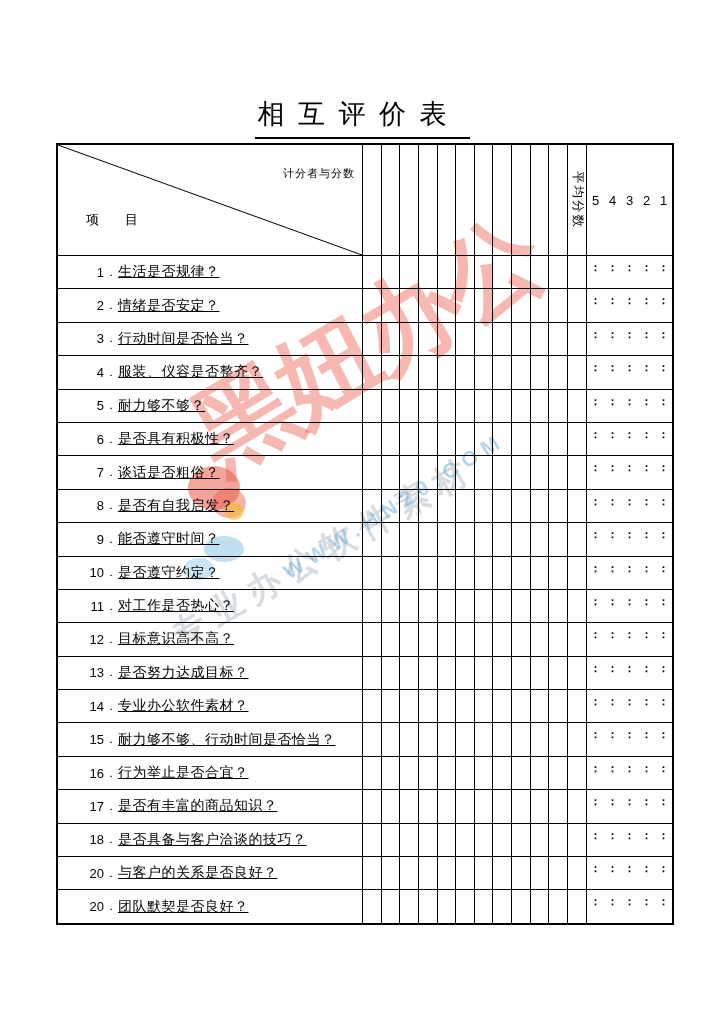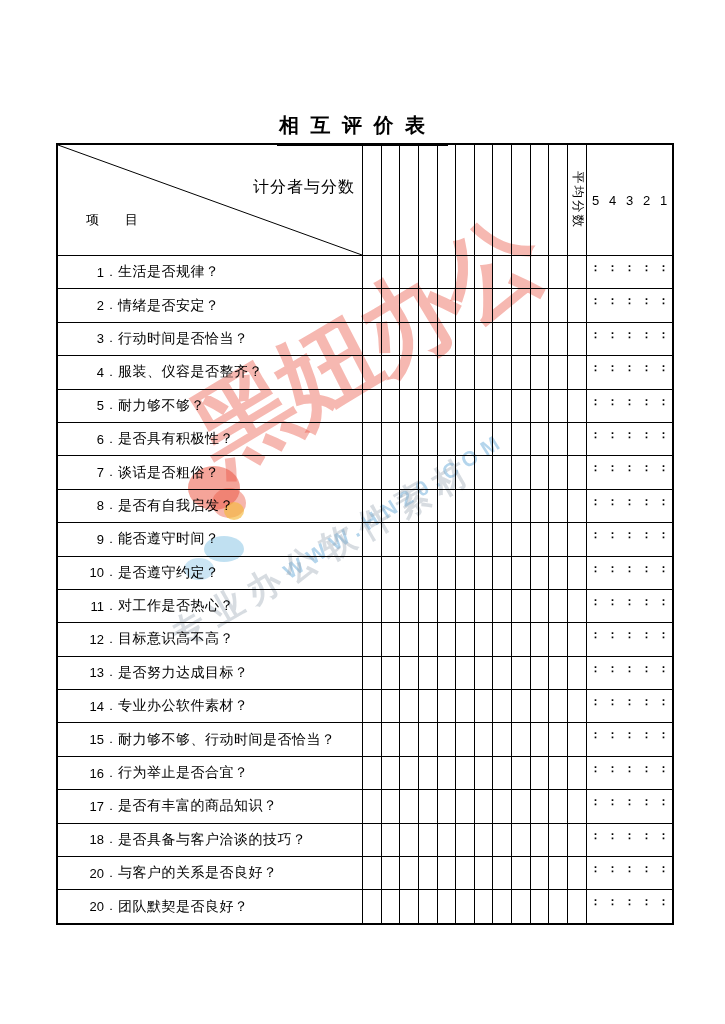--- a/index.html
+++ b/index.html
@@ -36,43 +36,43 @@
   .wm-logo .blob{position:absolute;border-radius:50%;}
   .blob-red{left:6px;top:4px;width:52px;height:44px;background:rgba(236,90,70,0.55);border-radius:60% 40% 55% 45%;}
   .blob-red2{left:30px;top:26px;width:34px;height:30px;background:rgba(236,90,70,0.45);}
   .blob-yellow{left:42px;top:40px;width:20px;height:18px;background:rgba(245,185,60,0.65);}
   .blob-blue{left:22px;top:74px;width:40px;height:26px;background:rgba(140,198,230,0.55);border-radius:55% 45% 50% 50%;}
   .blob-blue2{left:2px;top:96px;width:30px;height:22px;background:rgba(140,198,230,0.45);}
 
   
   .title-wrap{position:absolute;top:96px;left:0;width:100%;text-align:center;z-index:2;}
   .title{
-    display:inline-block;margin:16px;
-    font-size:20px;font-weight:bold;letter-spacing:3px;
+    display:inline-block;margin:0;
+    font-size:27px;font-weight:normal;letter-spacing:3px;
     padding:0 20px 5px 2px;
     border-bottom:2px solid #000;
     white-space:pre;
   }
 
   
   .eval-table{
     position:absolute;left:56px;top:143px;width:614px;
     border:2px solid #000;background:transparent;z-index:1;
   }
   .hrow,.data-row{display:flex;}
   .hrow{height:110px;border-bottom:1px solid #000;}
   .data-row{height:32.4px;border-bottom:1px solid #000;}
   .data-row:last-child{border-bottom:none;}
 
   
   .corner-cell{position:relative;width:304px;border-right:1px solid #000;}
   .corner-cell svg{position:absolute;inset:0;width:100%;height:100%;}
   .corner-top{
-    position:absolute;right:7px;top:32px;
-    font-size:16px;letter-spacing:1px;
+    position:absolute;right:7px;top:21px;
+    font-size:11px;letter-spacing:1px;
   }
   .corner-bottom{
     position:absolute;left:28px;top:66px;
     font-size:13px;white-space:pre;
   }
 
   
   .mid-cells{
     width:205px;
     background:repeating-linear-gradient(to right,
@@ -104,21 +104,21 @@
   }
 
   
   .cell-item{
     width:304px;border-right:1px solid #000;
     display:flex;align-items:center;
     font-size:14px;white-space:nowrap;overflow:hidden;
   }
   .row-num{display:inline-block;width:46px;text-align:right;font-size:13px;}
   .row-sep{display:inline-block;width:14px;text-align:center;font-size:12px;}
-  .row-text{letter-spacing:0.5px;}
+  .row-text{letter-spacing:0.5px;text-decoration:underline;}
 </style>
 </head>
 <body>
 
 <div class="page">
 
   <div class="watermark">
     <div class="wm-logo">
       <span class="blob blob-red"></span>
       <span class="blob blob-red2"></span>

